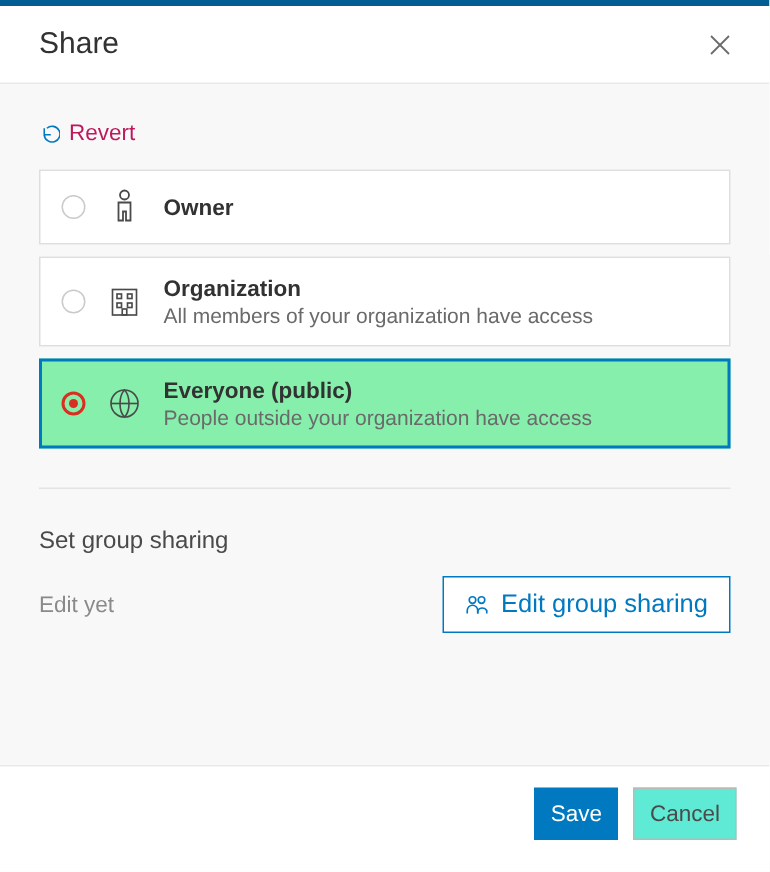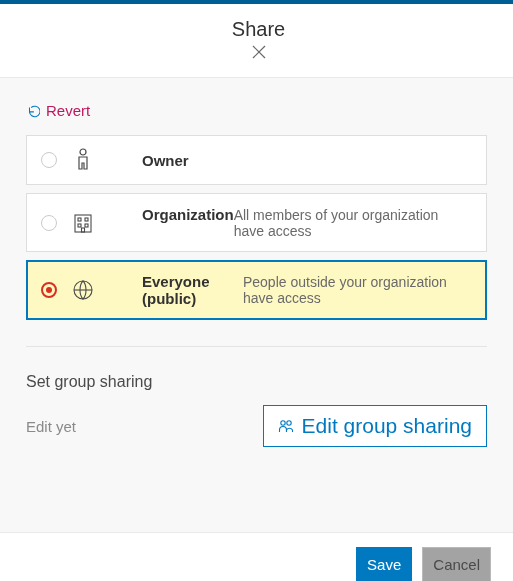--- a/index.html
+++ b/index.html
@@ -13,21 +13,20 @@
     .topbar {
       height: 4px;
       background: #005E95;
     }
     .header {
       display: flex;
       justify-content: space-between;
       align-items: center;
       padding: 14px 22px 14px 26px;
       border-bottom: 1px solid #e9e9e9;
-      flex-direction: column;
     }
     .header-title {
       font-size: 20px;
       font-weight: 400;
       color: #323232;
     }
     .close-btn {
       width: 22px;
       height: 22px;
       display: flex;
@@ -65,21 +64,21 @@
       background: #fff;
       border: 1px solid #dedede;
       padding: 12px 14px;
       display: flex;
       align-items: center;
       gap: 14px;
       cursor: pointer;
     }
     .option.selected {
       border: 2px solid #0079c1;
-      background: #fef9c3;
+      background: #86efac;
       padding: 11px 13px;
     }
     .radio {
       width: 16px;
       height: 16px;
       border-radius: 50%;
       border: 1px solid #cacaca;
       flex-shrink: 0;
       position: relative;
     }
@@ -97,21 +96,21 @@
     }
     .opt-icon {
       width: 24px;
       height: 24px;
       display: flex;
       align-items: center;
       justify-content: center;
       color: #4a4a4a;
       flex-shrink: 0;
     }
-    .opt-text { display: flex; flex-direction: row; margin-left: 33px; }
+    .opt-text { display: flex; flex-direction: column; }
     .opt-title {
       font-size: 15px;
       font-weight: 600;
       color: #323232;
     }
     .opt-desc {
       font-size: 14px;
       color: #6a6a6a;
       margin-top: 1px;
     }
@@ -127,21 +126,21 @@
       margin-top: 14px;
     }
     .none-yet {
       font-size: 15px;
       color: #8a8a8a;
     }
     .edit-group-btn {
       background: #fff;
       border: 1px solid #0079c1;
       color: #0079c1;
-      font-size: 21px;
+      font-size: 17px;
       padding: 8px 14px;
       display: flex;
       align-items: center;
       gap: 8px;
       cursor: pointer;
     }
     .footer {
       border-top: 1px solid #e9e9e9;
       padding: 14px 22px;
       display: flex;
@@ -153,21 +152,21 @@
       font-size: 15px;
       padding: 8px 10px;
       cursor: pointer;
       border: 1px solid transparent;
     }
     .btn-primary {
       background: #0079c1;
       color: #fff;
     }
     .btn-secondary {
-      background: #a3a3a3;
+      background: #5eead4;
       border: 1px solid #b9b9b9;
       color: #4a4a4a;
     }
   </style>
 </head>
 <body>
 
 <div class="topbar"></div>
 
 <div class="header">

